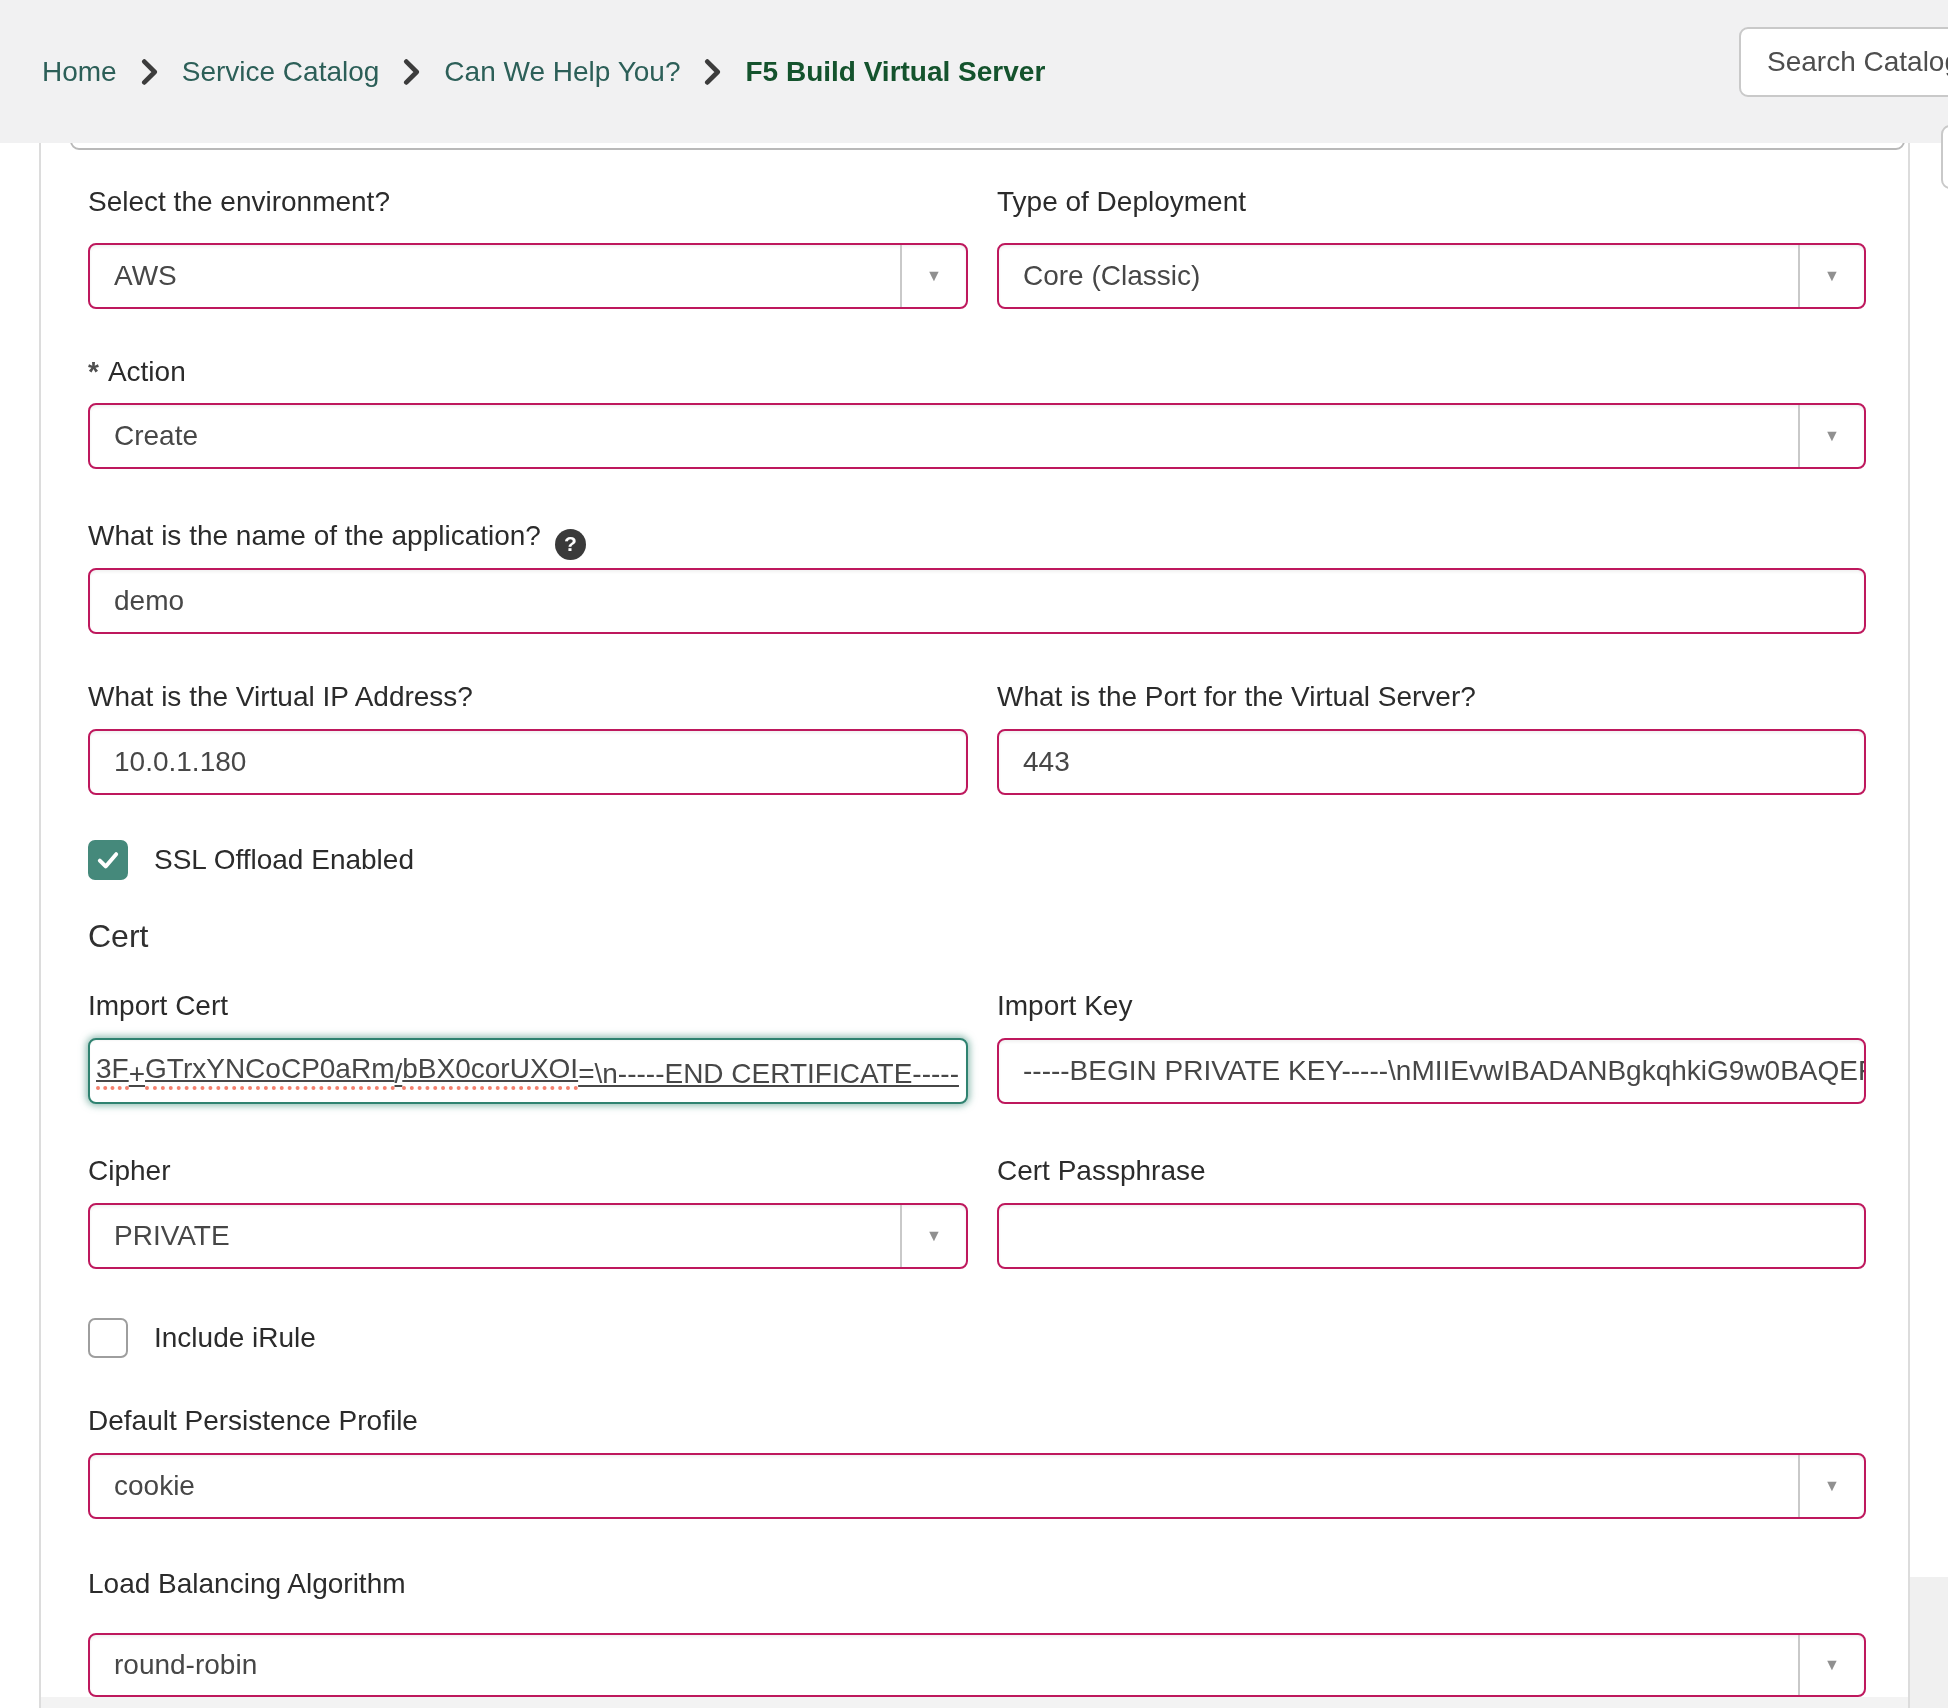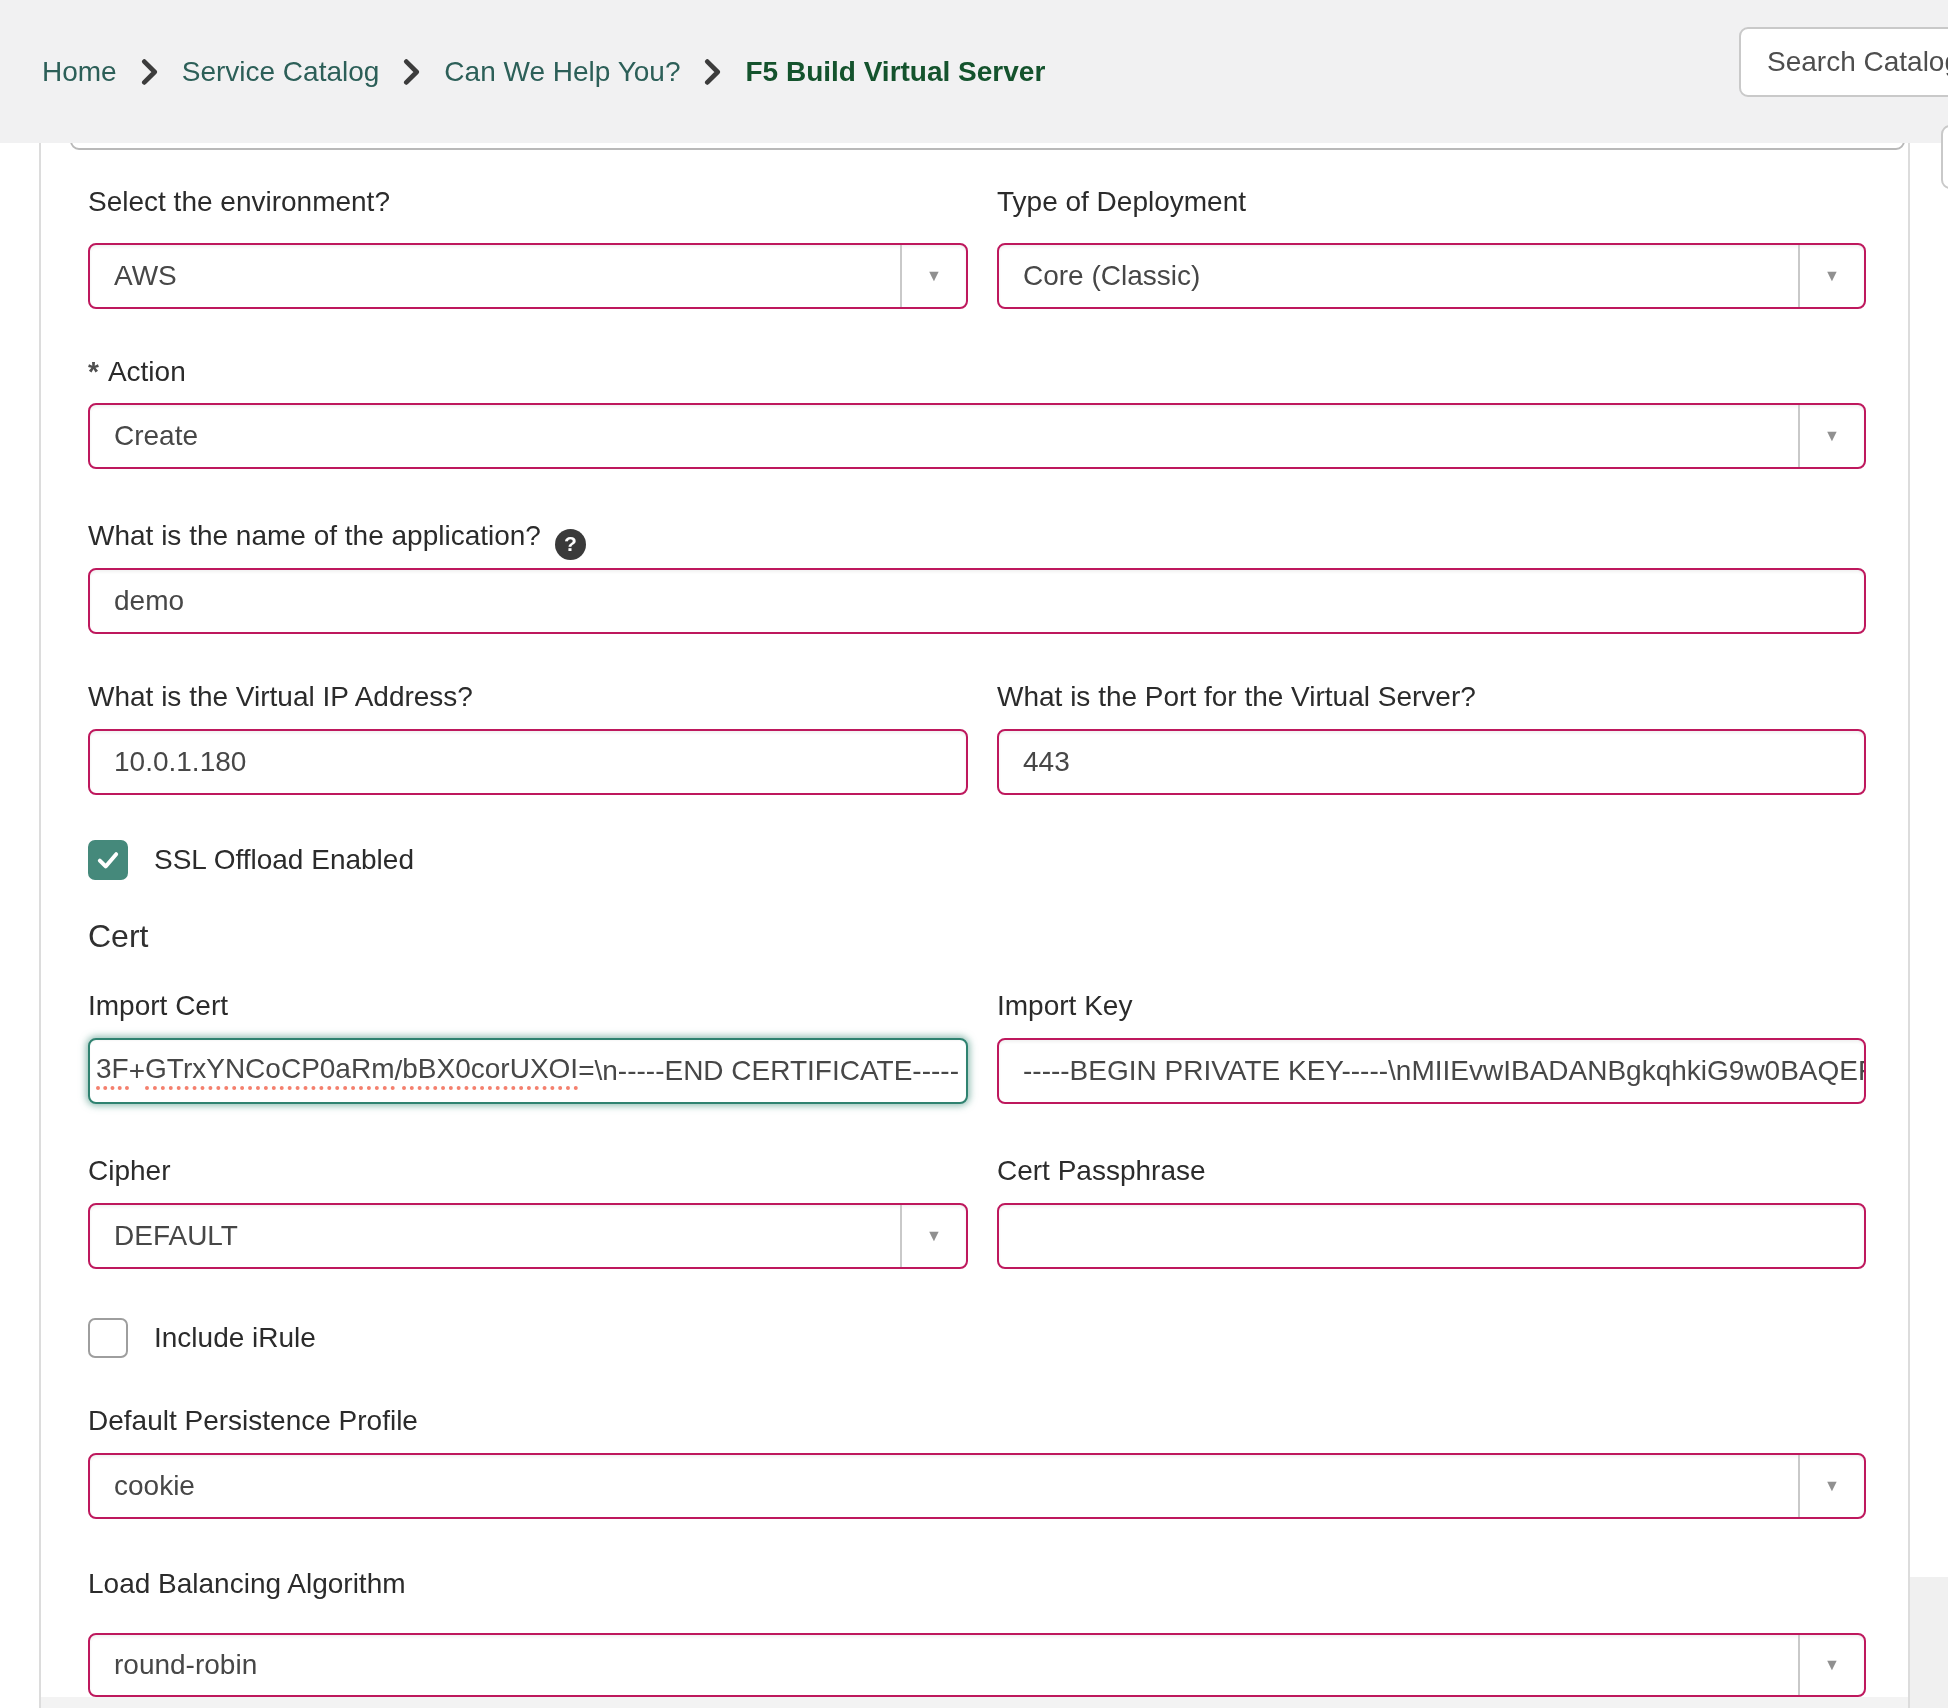--- a/index.html
+++ b/index.html
@@ -58,21 +58,21 @@
     margin-left:auto;width:64px;align-self:stretch;flex:0 0 64px;
     border-left:2px solid #c9c9c9;display:flex;align-items:center;justify-content:center;
   }
   .arrow{font-size:16px;color:#909090;}
   .focused{
     border-color:#2f8270;
     box-shadow:0 0 7px 2px rgba(58,138,120,0.55),inset 0 1px 2px rgba(0,0,0,0.04);
   }
   .cert-scroll{
     margin-left:auto;padding:0 16px 0 6px;white-space:nowrap;overflow:hidden;
-    display:flex;align-items:center;
+    display:flex;align-items:flex-end;text-decoration:underline;
   }
   .sq{border-bottom:4px dotted #f4806e;padding-bottom:1px;}
   .caret{display:inline-block;width:2px;height:36px;background:#333;margin-left:1px;}
   
   .cb-row{display:flex;align-items:center;}
   .checkbox{
     width:40px;height:40px;border-radius:7px;background:#fff;
     border:2px solid #9e9e9e;box-sizing:border-box;
     display:flex;align-items:center;justify-content:center;flex:0 0 40px;
   }
@@ -211,21 +211,21 @@
         <span class="val">-----BEGIN PRIVATE KEY-----\nMIIEvwIBADANBgkqhkiG9w0BAQEF</span>
       </div>
     </div>
 
     <div class="row grid2" style="top:1155px;">
       <div class="label">Cipher</div>
       <div class="label">Cert Passphrase</div>
     </div>
     <div class="row grid2" style="top:1203px;">
       <div class="box">
-        <span class="val">DEFAULT</span>
+        <span class="val">PRIVATE</span>
         <span class="arrowbox">
             <span class="arrow">▼</span>
           </span>
       </div>
       <div class="box">
         <span class="val"></span>
       </div>
     </div>
 
     <div class="row cb-row" style="top:1318px;">

